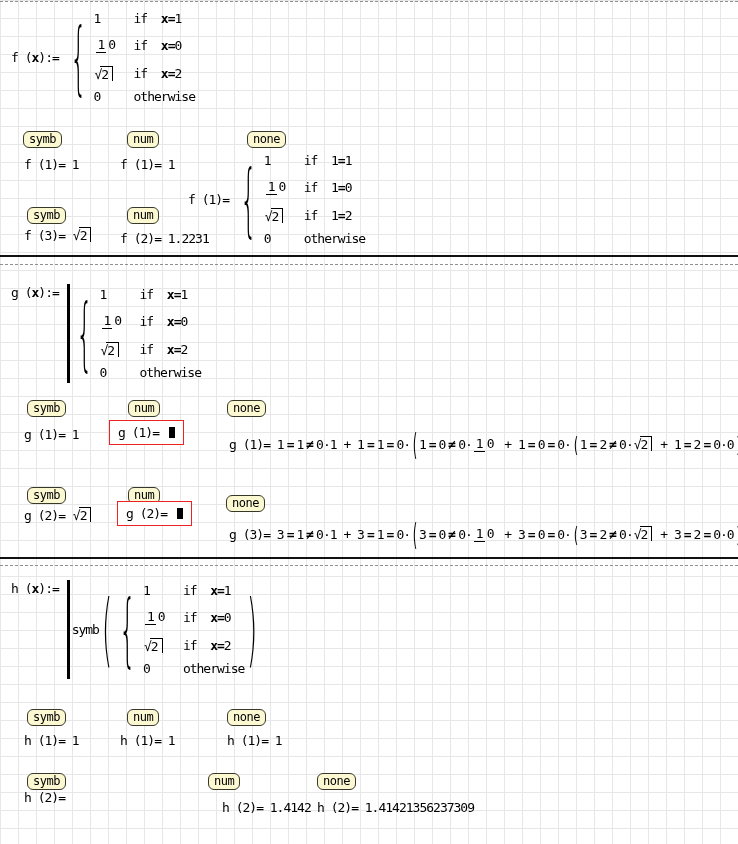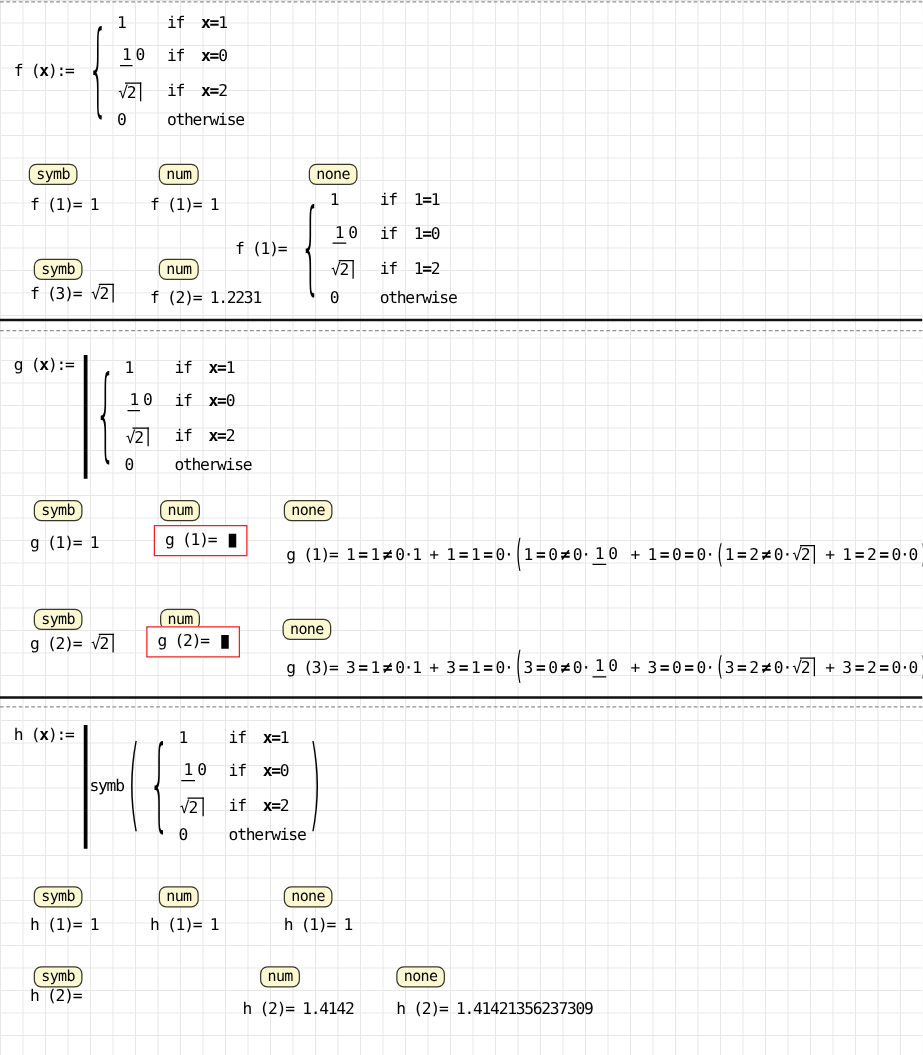--- a/index.html
+++ b/index.html
@@ -159,21 +159,21 @@
         <span class="mexpr"><span>otherwise</span></span>
       </div>
   </div>
 </div>
 
 <span class="tag" style="left:27px;top:400px">symb</span>
 <span class="tag" style="left:128px;top:400px">num</span>
 <span class="tag" style="left:227px;top:400px">none</span>
 
 <span class="abs mexpr" style="left:24px;top:427px"><span>g (1)= 1</span></span>
-<div class="errbox" style="left:123px;top:420px">
+<div class="errbox" style="left:109px;top:420px">
   <span class="mexpr"><span>g (1)= </span><span class="blk"></span></span>
 </div>
 <div class="longexpr" style="left:229px;top:424px">
   <span class="mexpr"><span>g (1)= 1</span><span class="bold" style="margin: 0px 3px;">=</span><span>1</span><span class="bold" style="margin: 0px 3px;">≠</span><span>0·1 + 1</span><span class="bold" style="margin: 0px 3px;">=</span><span>1</span><span class="bold" style="margin: 0px 3px;">=</span><span>0·</span><span class="paren" style="transform: scale(0.85, 2.3);">(</span><span>1</span><span class="bold" style="margin: 0px 3px;">=</span><span>0</span><span class="bold" style="margin: 0px 3px;">≠</span><span>0·</span><span class="frac"><span class="fn">1</span><span class="fd">0</span></span><span> + 1</span><span class="bold" style="margin: 0px 3px;">=</span><span>0</span><span class="bold" style="margin: 0px 3px;">=</span><span>0·</span><span class="paren" style="transform: scale(0.85, 1.6);">(</span><span>1</span><span class="bold" style="margin: 0px 3px;">=</span><span>2</span><span class="bold" style="margin: 0px 3px;">≠</span><span>0·</span><span class="sqrt"><span class="rad">√</span><span class="arg">2</span></span><span> + 1</span><span class="bold" style="margin: 0px 3px;">=</span><span>2</span><span class="bold" style="margin: 0px 3px;">=</span><span>0·0</span><span class="paren" style="transform: scale(0.85, 1.6);">)</span></span>
 </div>
 
 <span class="tag" style="left:27px;top:487px">symb</span>
 <span class="tag" style="left:128px;top:487px">num</span>
 <span class="tag" style="left:226px;top:495px">none</span>
 
@@ -220,14 +220,14 @@
 
 <span class="abs mexpr" style="left:24px;top:733px"><span>h (1)= 1</span></span>
 <span class="abs mexpr" style="left:120px;top:733px"><span>h (1)= 1</span></span>
 <span class="abs mexpr" style="left:227px;top:733px"><span>h (1)= 1</span></span>
 
 <span class="tag" style="left:27px;top:773px">symb</span>
 <span class="tag" style="left:208px;top:773px">num</span>
 <span class="tag" style="left:317px;top:773px">none</span>
 
 <span class="abs mexpr" style="left:24px;top:790px"><span>h (2)= </span></span>
-<span class="abs mexpr" style="left:194px;top:800px"><span>h (2)= 1.4142</span></span>
+<span class="abs mexpr" style="left:222px;top:800px"><span>h (2)= 1.4142</span></span>
 <span class="abs mexpr" style="left:317px;top:800px"><span>h (2)= 1.41421356237309</span></span>
 
 </body></html>

